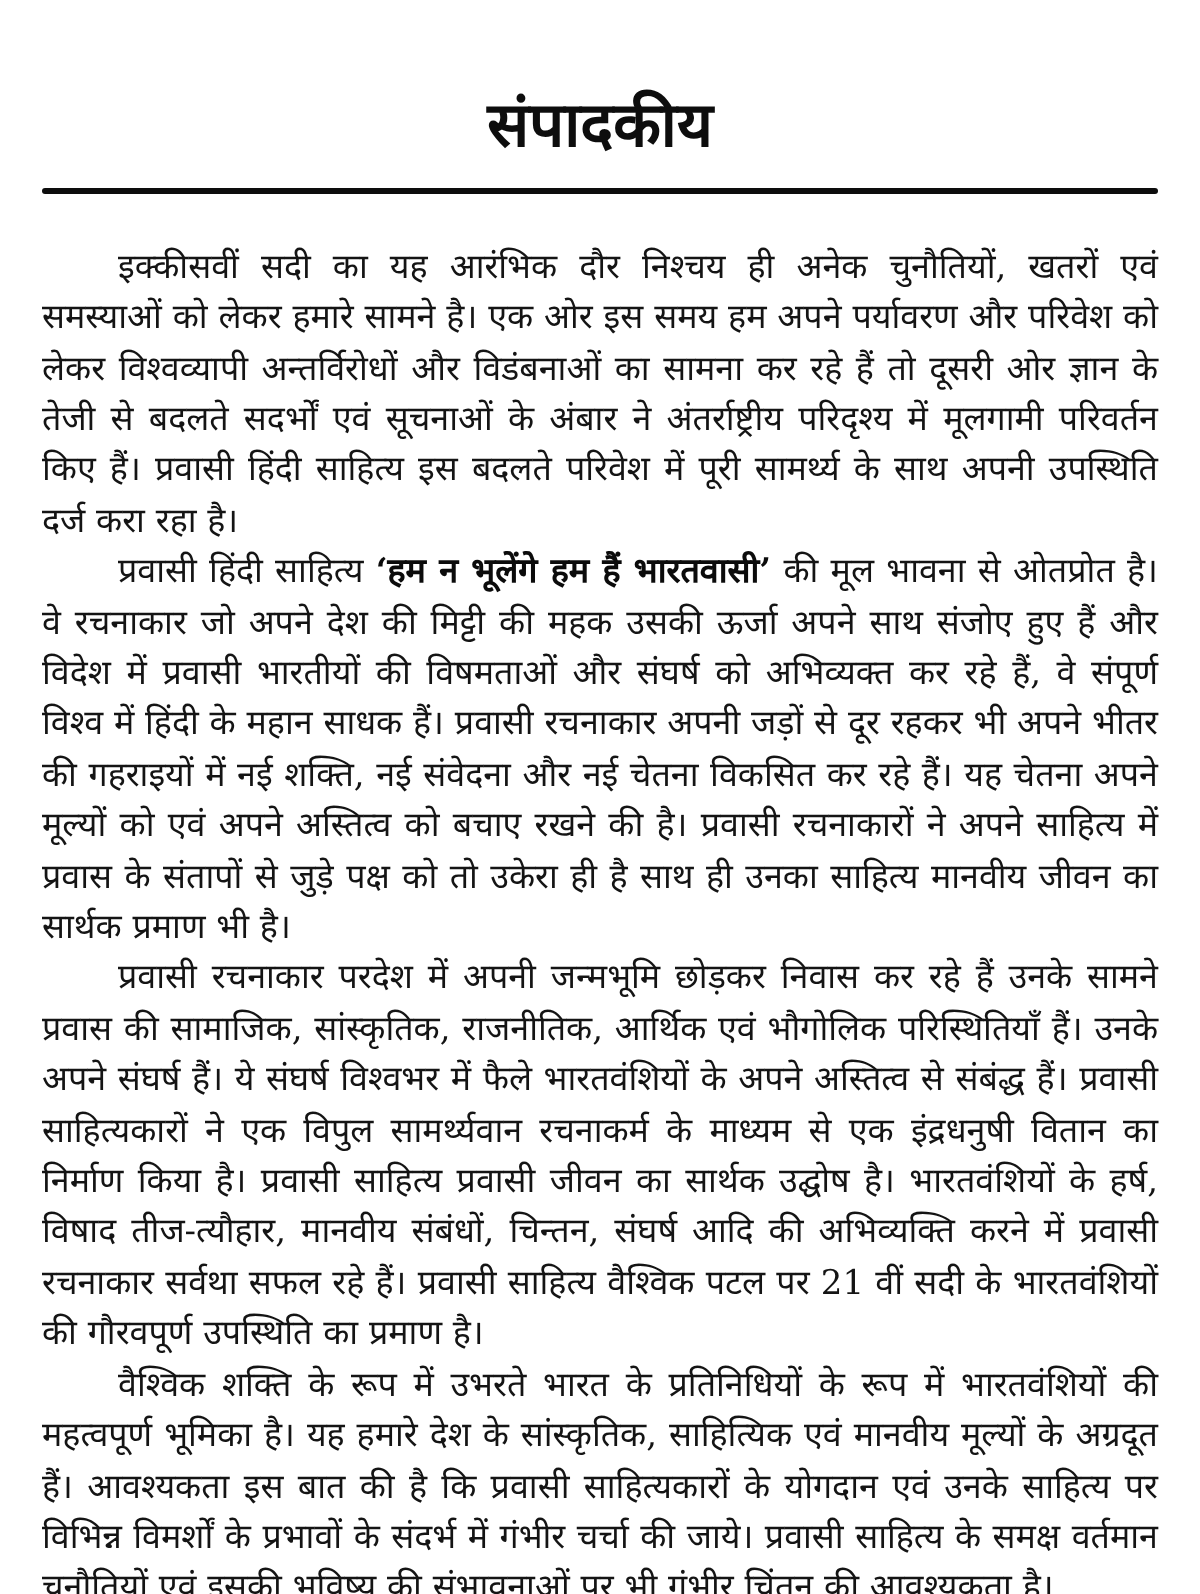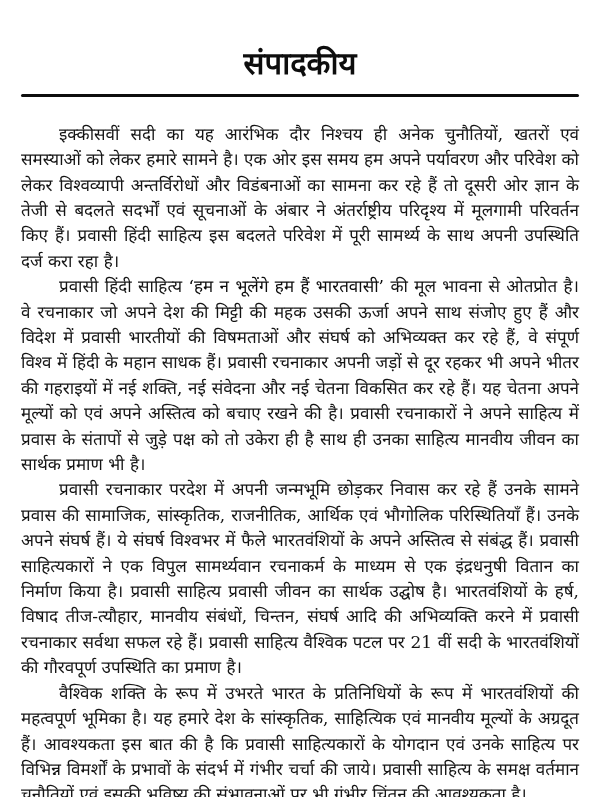--- a/index.html
+++ b/index.html
@@ -38,21 +38,21 @@
     line-height: 25.4px;
     text-align: justify;
     color: #141414;
   }
   .body-text p {
     margin: 0;
     padding: 0;
     text-indent: 38px;
   }
   .body-text b {
-    font-weight: 400;
+    font-weight: 700;
     color: #0b0b0b;
   }
 </style>
 </head>
 <body>
 
 <div class="page">
   <h1 class="page-title">संपादकीय</h1>
   <div class="title-rule"></div>
   <div class="body-text" id="body-text">

